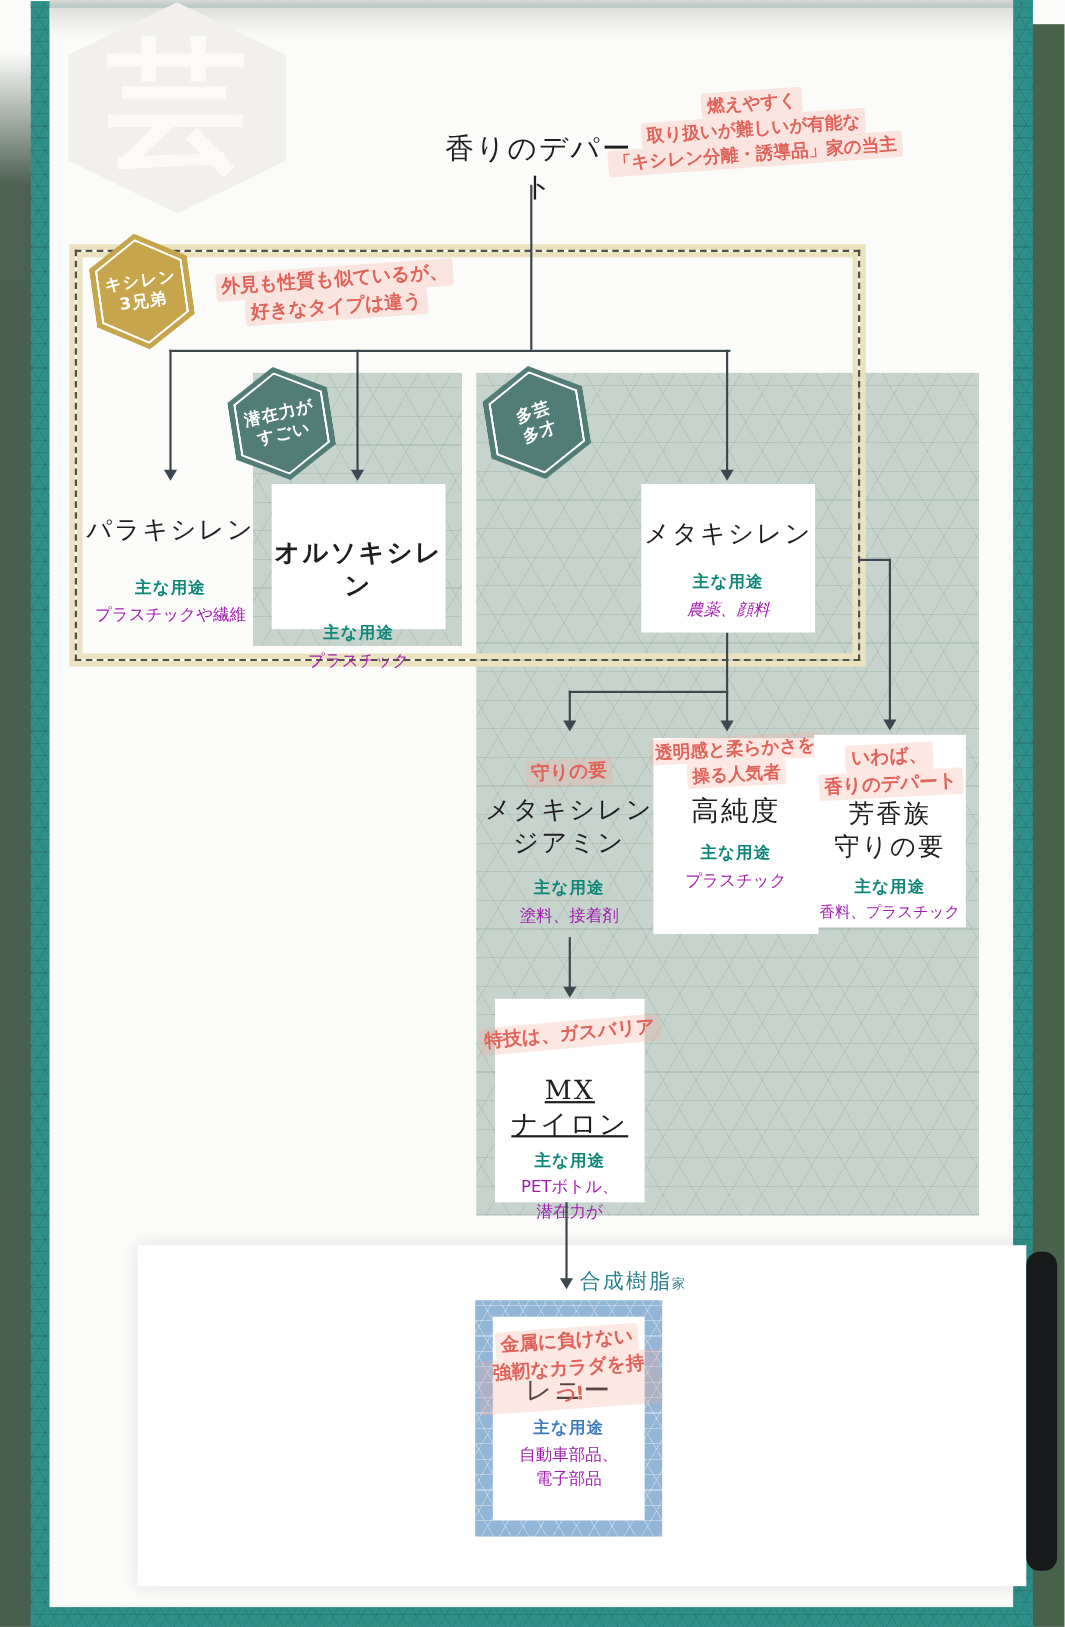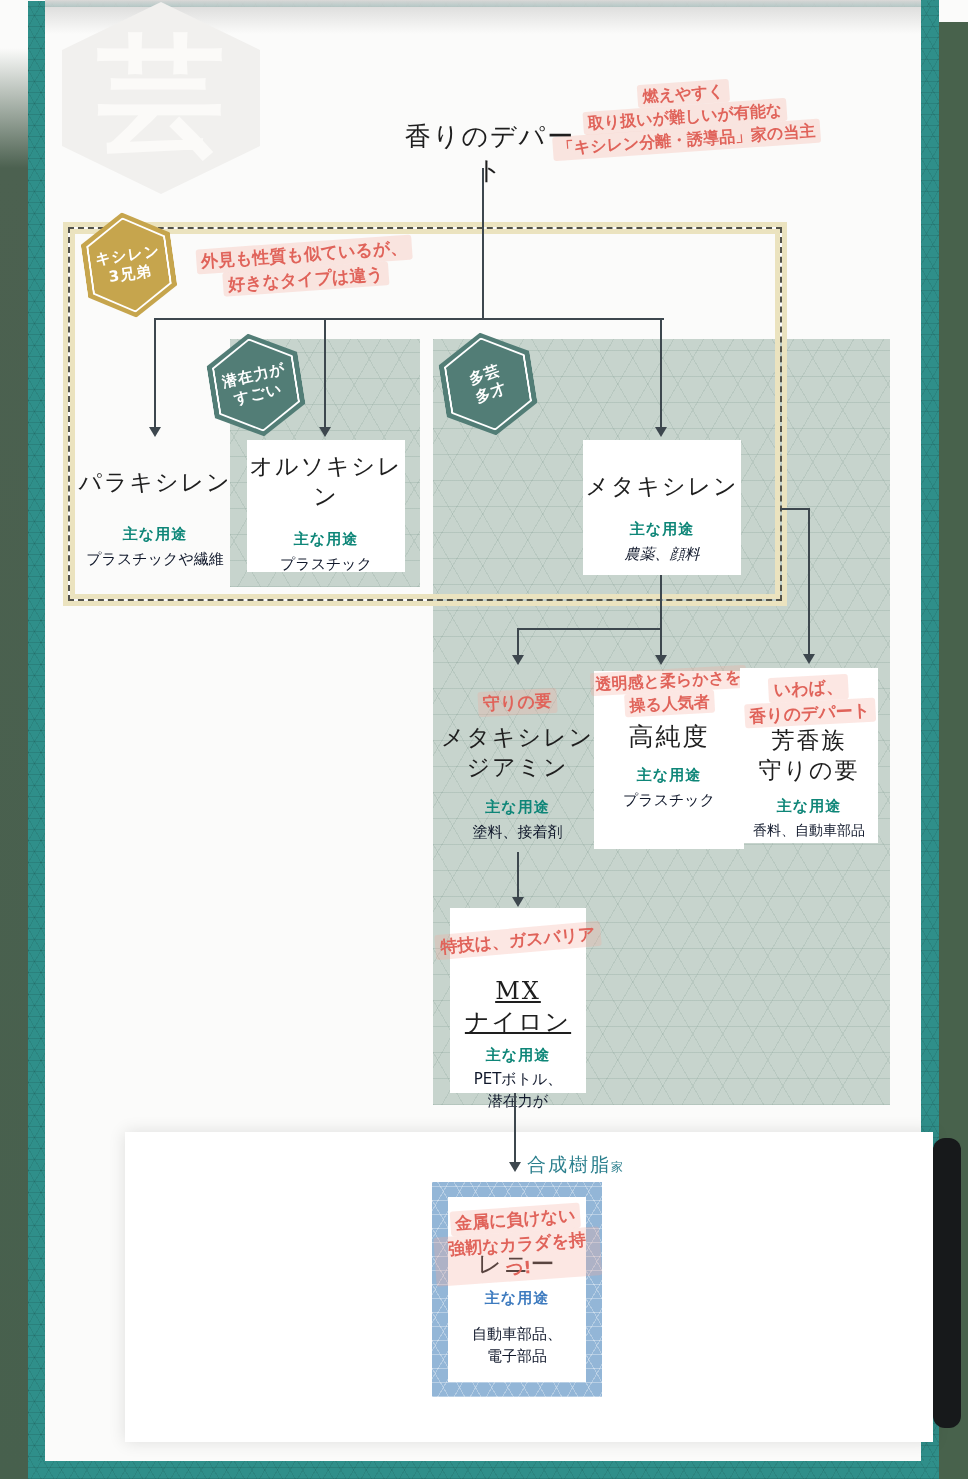--- a/index.html
+++ b/index.html
@@ -51,21 +51,21 @@
   .hex .txt{position:absolute;inset:0;display:flex;flex-direction:column;align-items:center;justify-content:center;
      color:#fff;font-weight:bold;font-size:15px;line-height:1.25;letter-spacing:1px;text-align:center;}
   
   .vline,.hline{position:absolute;background:var(--line);z-index:6;}
   .vline{width:2px;} .hline{height:2px;}
   .arrow{position:absolute;width:0;height:0;border-left:6px solid transparent;border-right:6px solid transparent;
      border-top:10px solid var(--line);z-index:6;}
   
   .node-title{font-family:var(--serif);font-size:23px;letter-spacing:2px;color:#1e1e1e;line-height:1.3;text-align:center;}
   .uses-label{font-size:15px;font-weight:bold;color:var(--teal);text-align:center;letter-spacing:1px;}
-  .uses-text{font-size:15px;color:#0f172a;text-align:center;line-height:1.45;}
+  .uses-text{font-size:15px;color:#a21caf;text-align:center;line-height:1.45;}
   .node-box{position:absolute;background:#fff;z-index:7;display:flex;flex-direction:column;align-items:center;}
   .node-free{position:absolute;z-index:7;display:flex;flex-direction:column;align-items:center;}
   
   .red-note{position:absolute;z-index:9;color:var(--red);font-weight:bold;text-align:center;line-height:1.45;}
   .red-note span{background:rgba(244,168,156,.28);padding:0 5px;border-radius:3px;display:inline-block;}
   
   .sheet{position:absolute;left:125px;top:1132px;width:808px;height:310px;background:#ffffff;z-index:10;
      box-shadow:0 0 16px rgba(0,0,0,.12);}
   .black-band{position:absolute;left:933px;top:1138px;width:28px;height:290px;background:#17191b;border-radius:12px;z-index:11;}
   .resin-label{position:absolute;left:527px;top:1152px;z-index:12;color:#2b7f8d;font-family:var(--serif);}
@@ -168,21 +168,21 @@
     <span>好きなタイプは違う</span>
   </div>
 
   <div class="node-free" style="left:75px;top:468px;width:160px;">
     <div class="node-title">パラキシレン</div>
     <div class="uses-label" style="margin-top:27px;">主な用途</div>
     <div class="uses-text" style="margin-top:5px;">プラスチックや繊維</div>
   </div>
 
   <div class="node-box" style="left:247px;top:440px;width:158px;height:132px;">
-    <div class="node-title" style="margin-top:12px;">オルソキシレン</div>
+    <div class="node-title" style="margin-top:48px;font-weight:bold;">オルソキシレン</div>
     <div class="uses-label" style="margin-top:18px;">主な用途</div>
     <div class="uses-text" style="margin-top:5px;">プラスチック</div>
   </div>
 
   <div class="node-box" style="left:583px;top:440px;width:158px;height:135px;">
     <div class="node-title" style="margin-top:32px;">メタキシレン</div>
     <div class="uses-label" style="margin-top:18px;">主な用途</div>
     <div class="uses-text" style="margin-top:5px;font-style:italic;">農薬、顔料</div>
   </div>
 
@@ -213,21 +213,21 @@
   <div class="node-box" style="left:740px;top:668px;width:138px;height:175px;">
     <div class="red-note" style="left:-10px;top:8px;width:158px;font-size:17px;transform:rotate(-3deg);">
       <span>いわば、</span><br>
       <span>香りのデパート</span>
     </div>
     <div class="node-title" style="margin-top:58px;">
       <div>芳香族</div>
       <div>守りの要</div>
     </div>
     <div class="uses-label" style="margin-top:11px;">主な用途</div>
-    <div class="uses-text" style="margin-top:4px;font-size:14px;">香料、自動車部品</div>
+    <div class="uses-text" style="margin-top:4px;font-size:14px;">香料、プラスチック</div>
   </div>
 
   <div class="node-box" style="left:450px;top:908px;width:136px;height:185px;">
     <div class="red-note" style="left:-18px;top:20px;width:172px;font-size:17px;transform:rotate(-5deg);">
       <span>特技は、ガスバリア</span>
     </div>
     <div class="node-title" style="margin-top:68px;font-size:24px;text-decoration:underline;">
       <div>MX</div>
       <div>ナイロン</div>
     </div>
@@ -248,20 +248,20 @@
   </div>
 
   <div class="reny-outer">
     <div class="reny-inner">
       <div class="red-note" style="left:-14px;top:10px;width:166px;font-size:17px;transform:rotate(-4deg);">
         <span>金属に負けない</span><br>
         <span>強靭なカラダを持つ!</span>
       </div>
       <div class="node-title" style="margin-top:52px;font-size:24px;">レニー</div>
       <div class="uses-label" style="margin-top:9px;">主な用途</div>
-      <div class="uses-text" style="margin-top:16px;">
+      <div class="uses-text" style="margin-top:4px;">
         <div>自動車部品、</div>
         <div>電子部品</div>
       </div>
     </div>
   </div>
 
 </div>
 
 </body></html>

